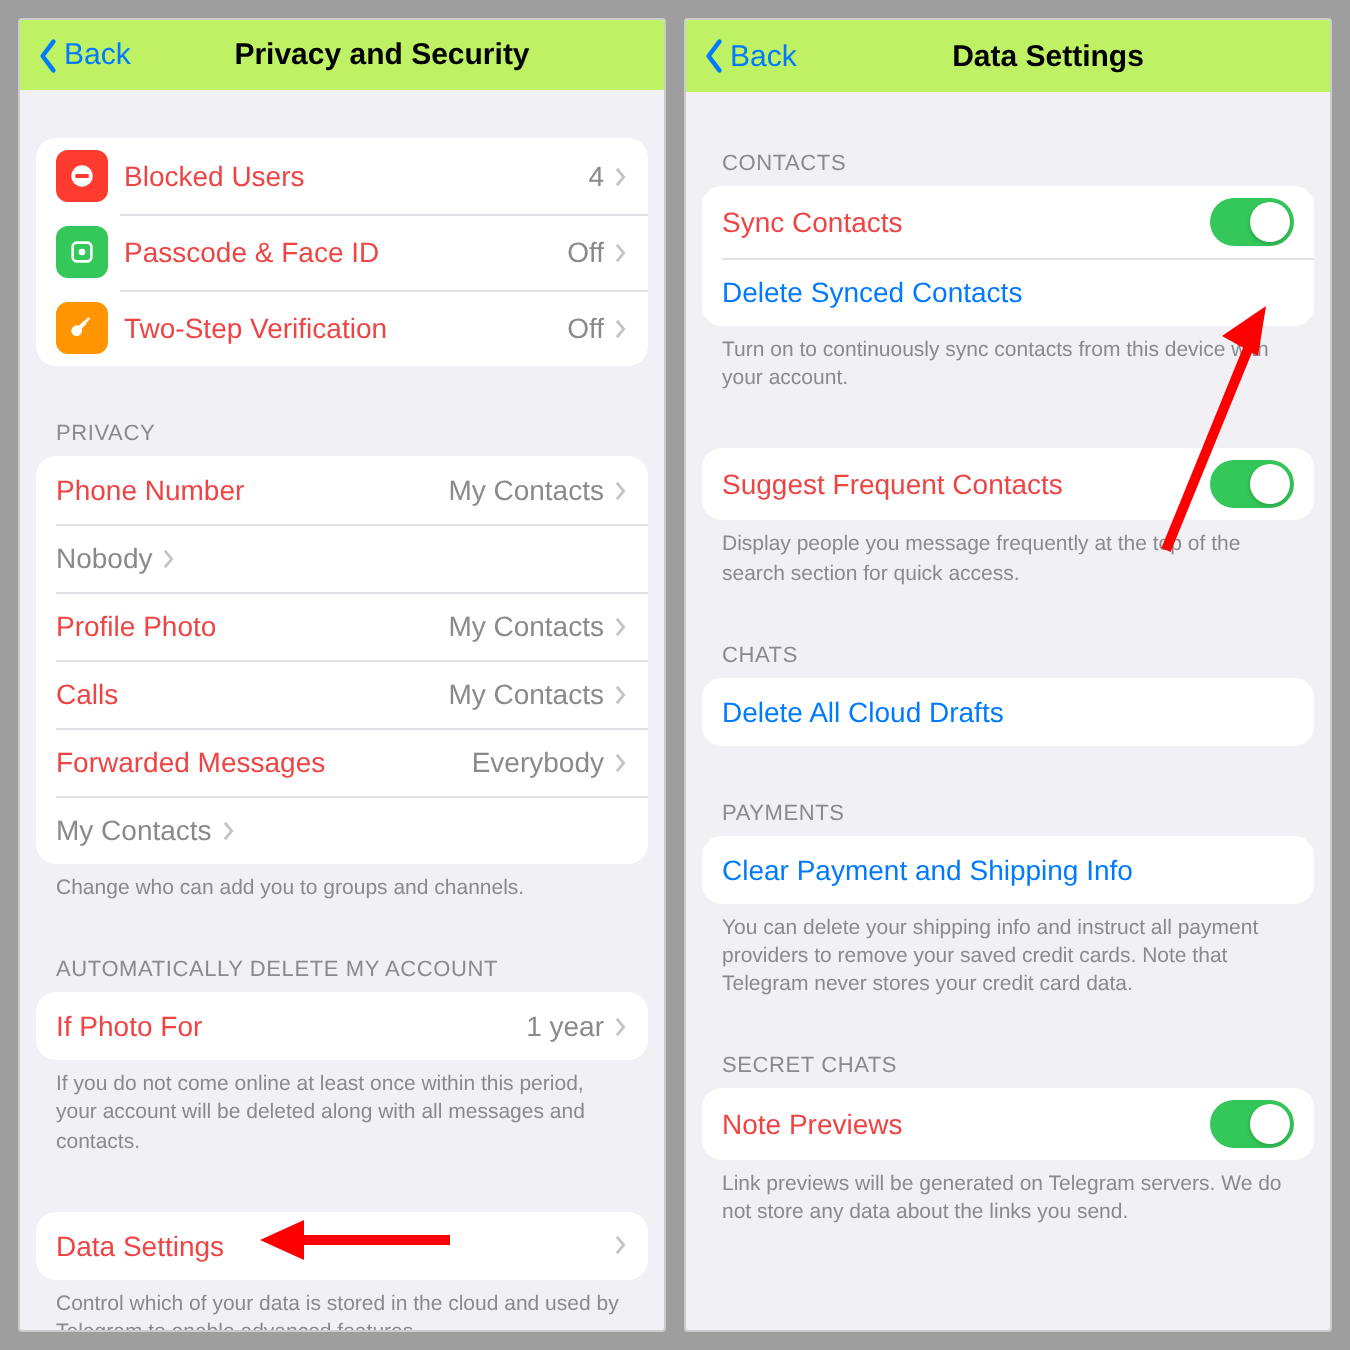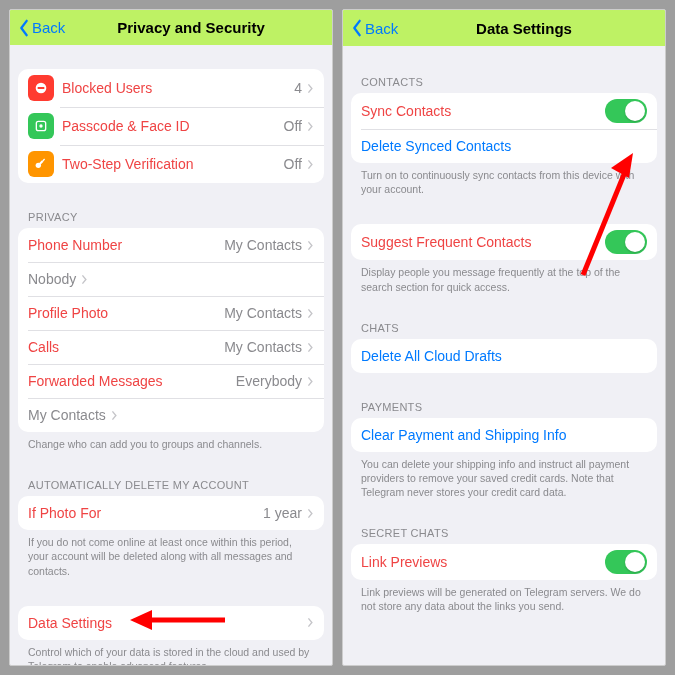--- a/index.html
+++ b/index.html
@@ -353,21 +353,21 @@
             <div class="row-label link">Clear Payment and Shipping Info</div>
           </div>
         </div>
         <div class="footer">You can delete your shipping info and instruct all payment providers to remove your saved credit cards. Note that Telegram never stores your credit card data.</div>
       </div>
 
       <div class="group">
         <div class="group-header">SECRET CHATS</div>
         <div class="card">
           <div class="row no-click">
-            <div class="row-label">Link Previews</div>
+            <div class="row-label">Note Previews</div>
             <div class="toggle on"></div>
           </div>
         </div>
         <div class="footer">Link previews will be generated on Telegram servers. We do not store any data about the links you send.</div>
       </div>
 
     </div>
 
     <svg class="arrow-red" style="left:220px; top:140px; width:80px; height:130px;" viewBox="0 0 80 130">
       <line x1="20" y1="125" x2="62" y2="22" stroke="#ff0000" stroke-width="5"></line>

